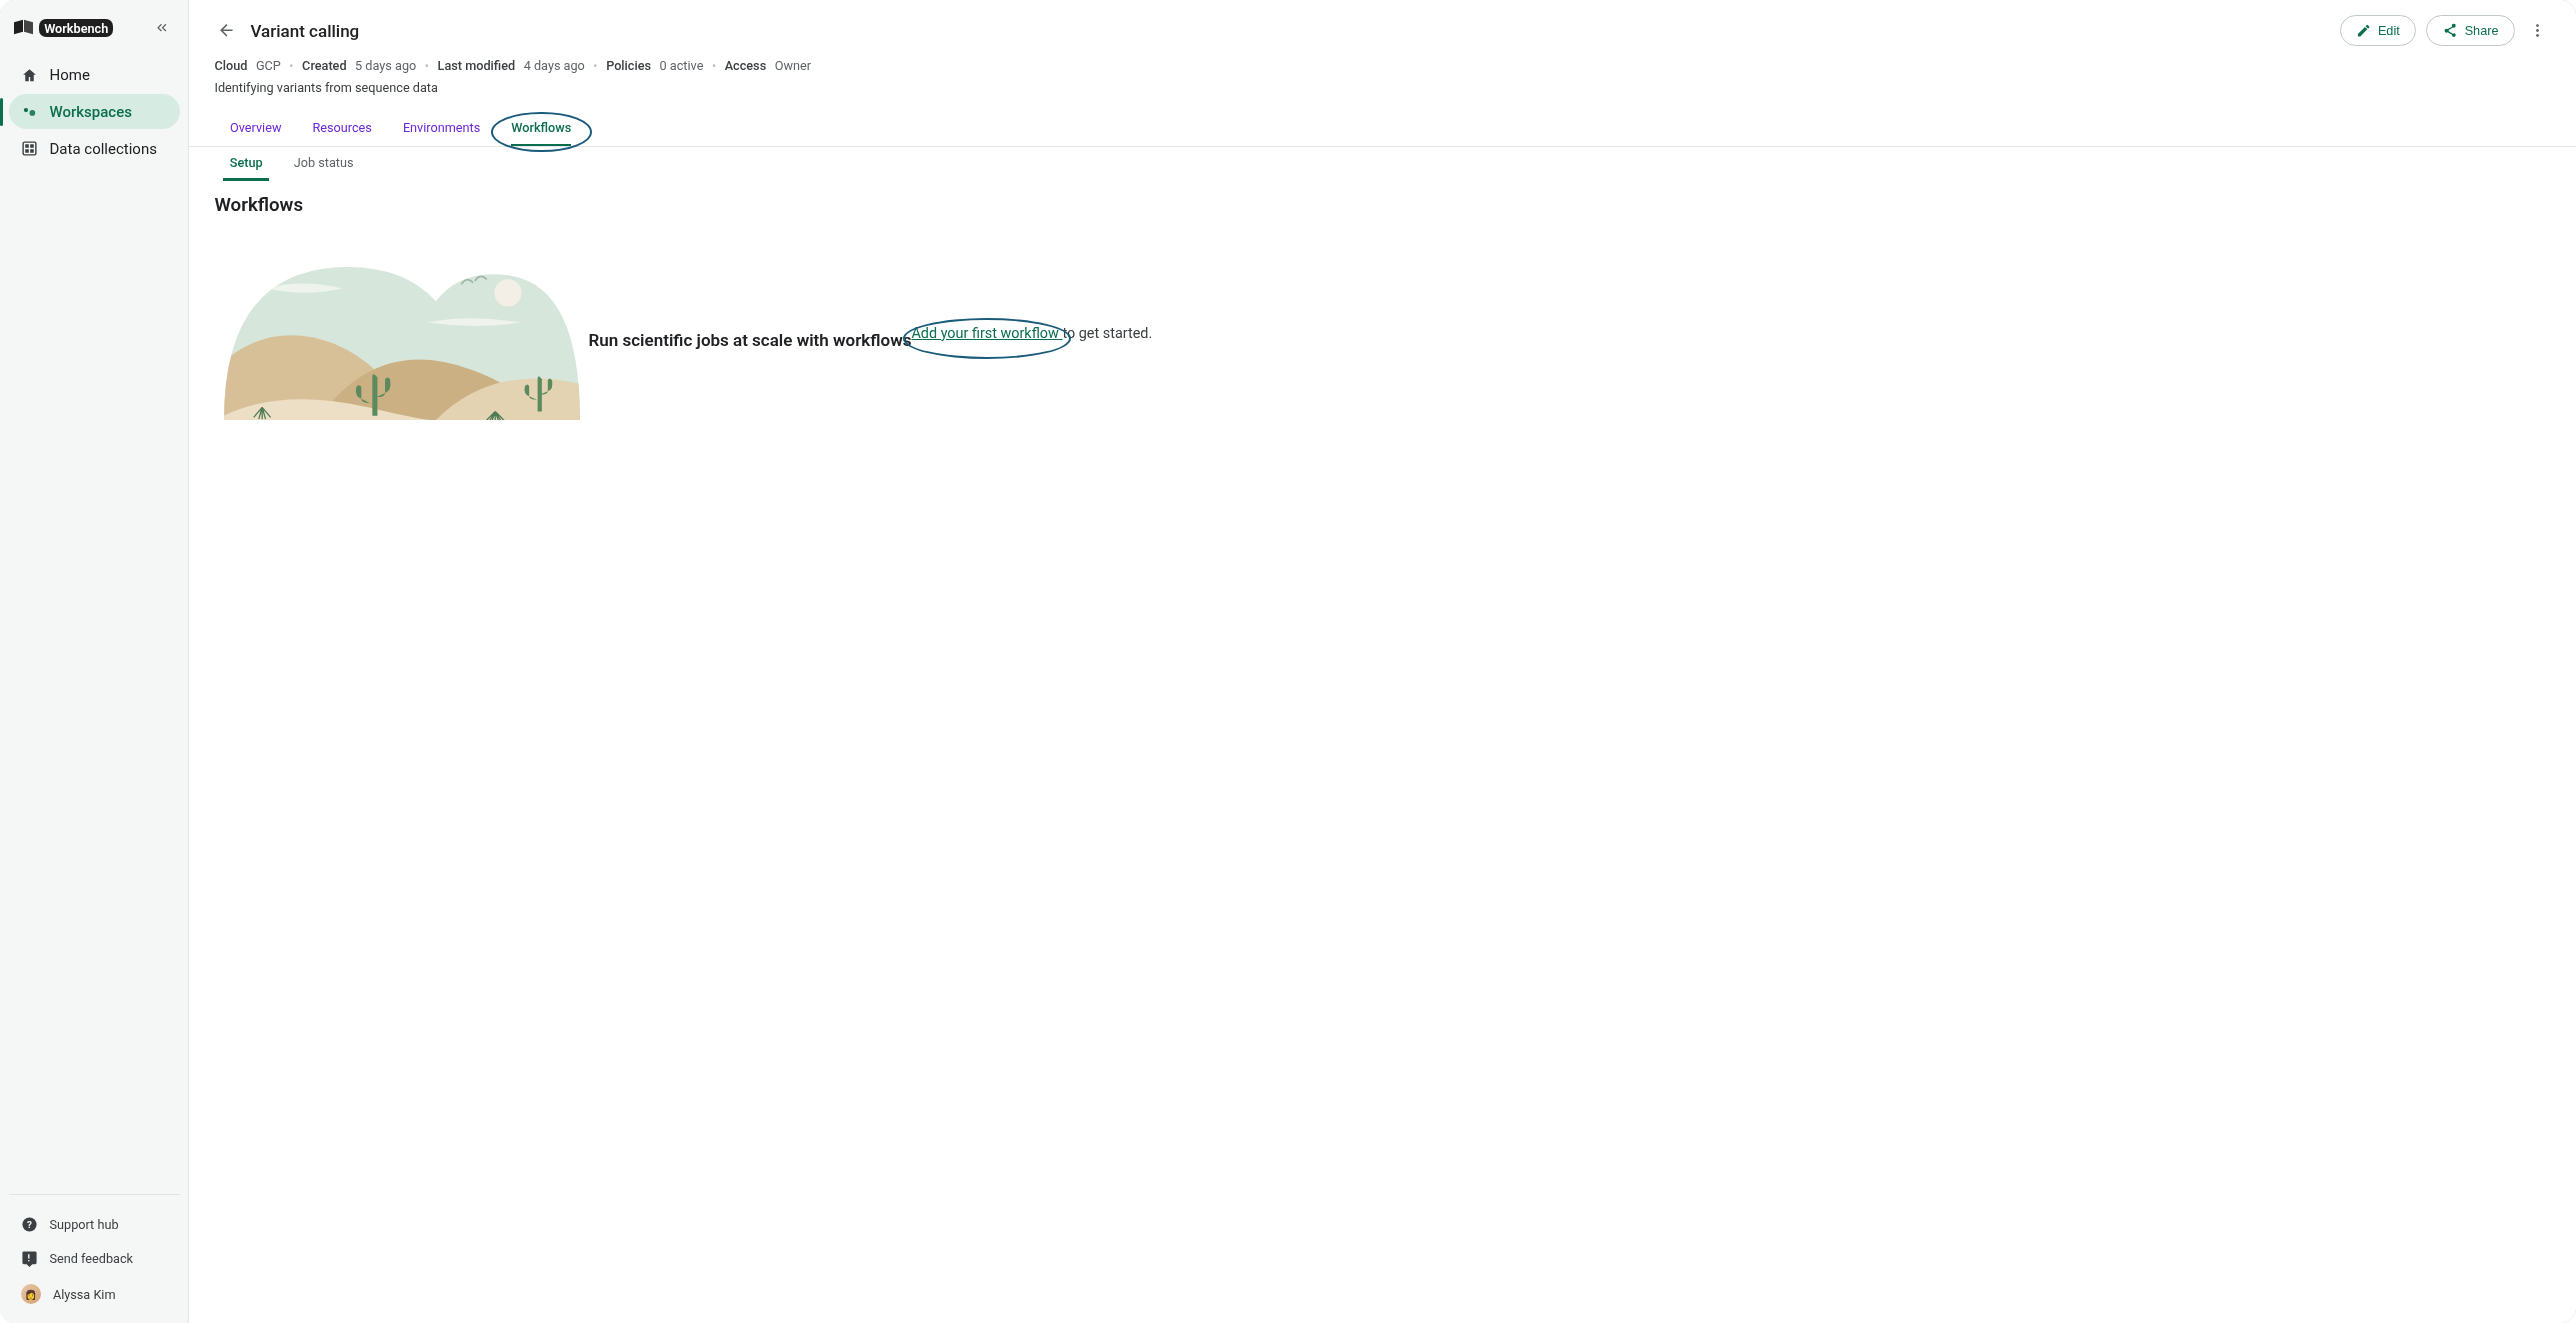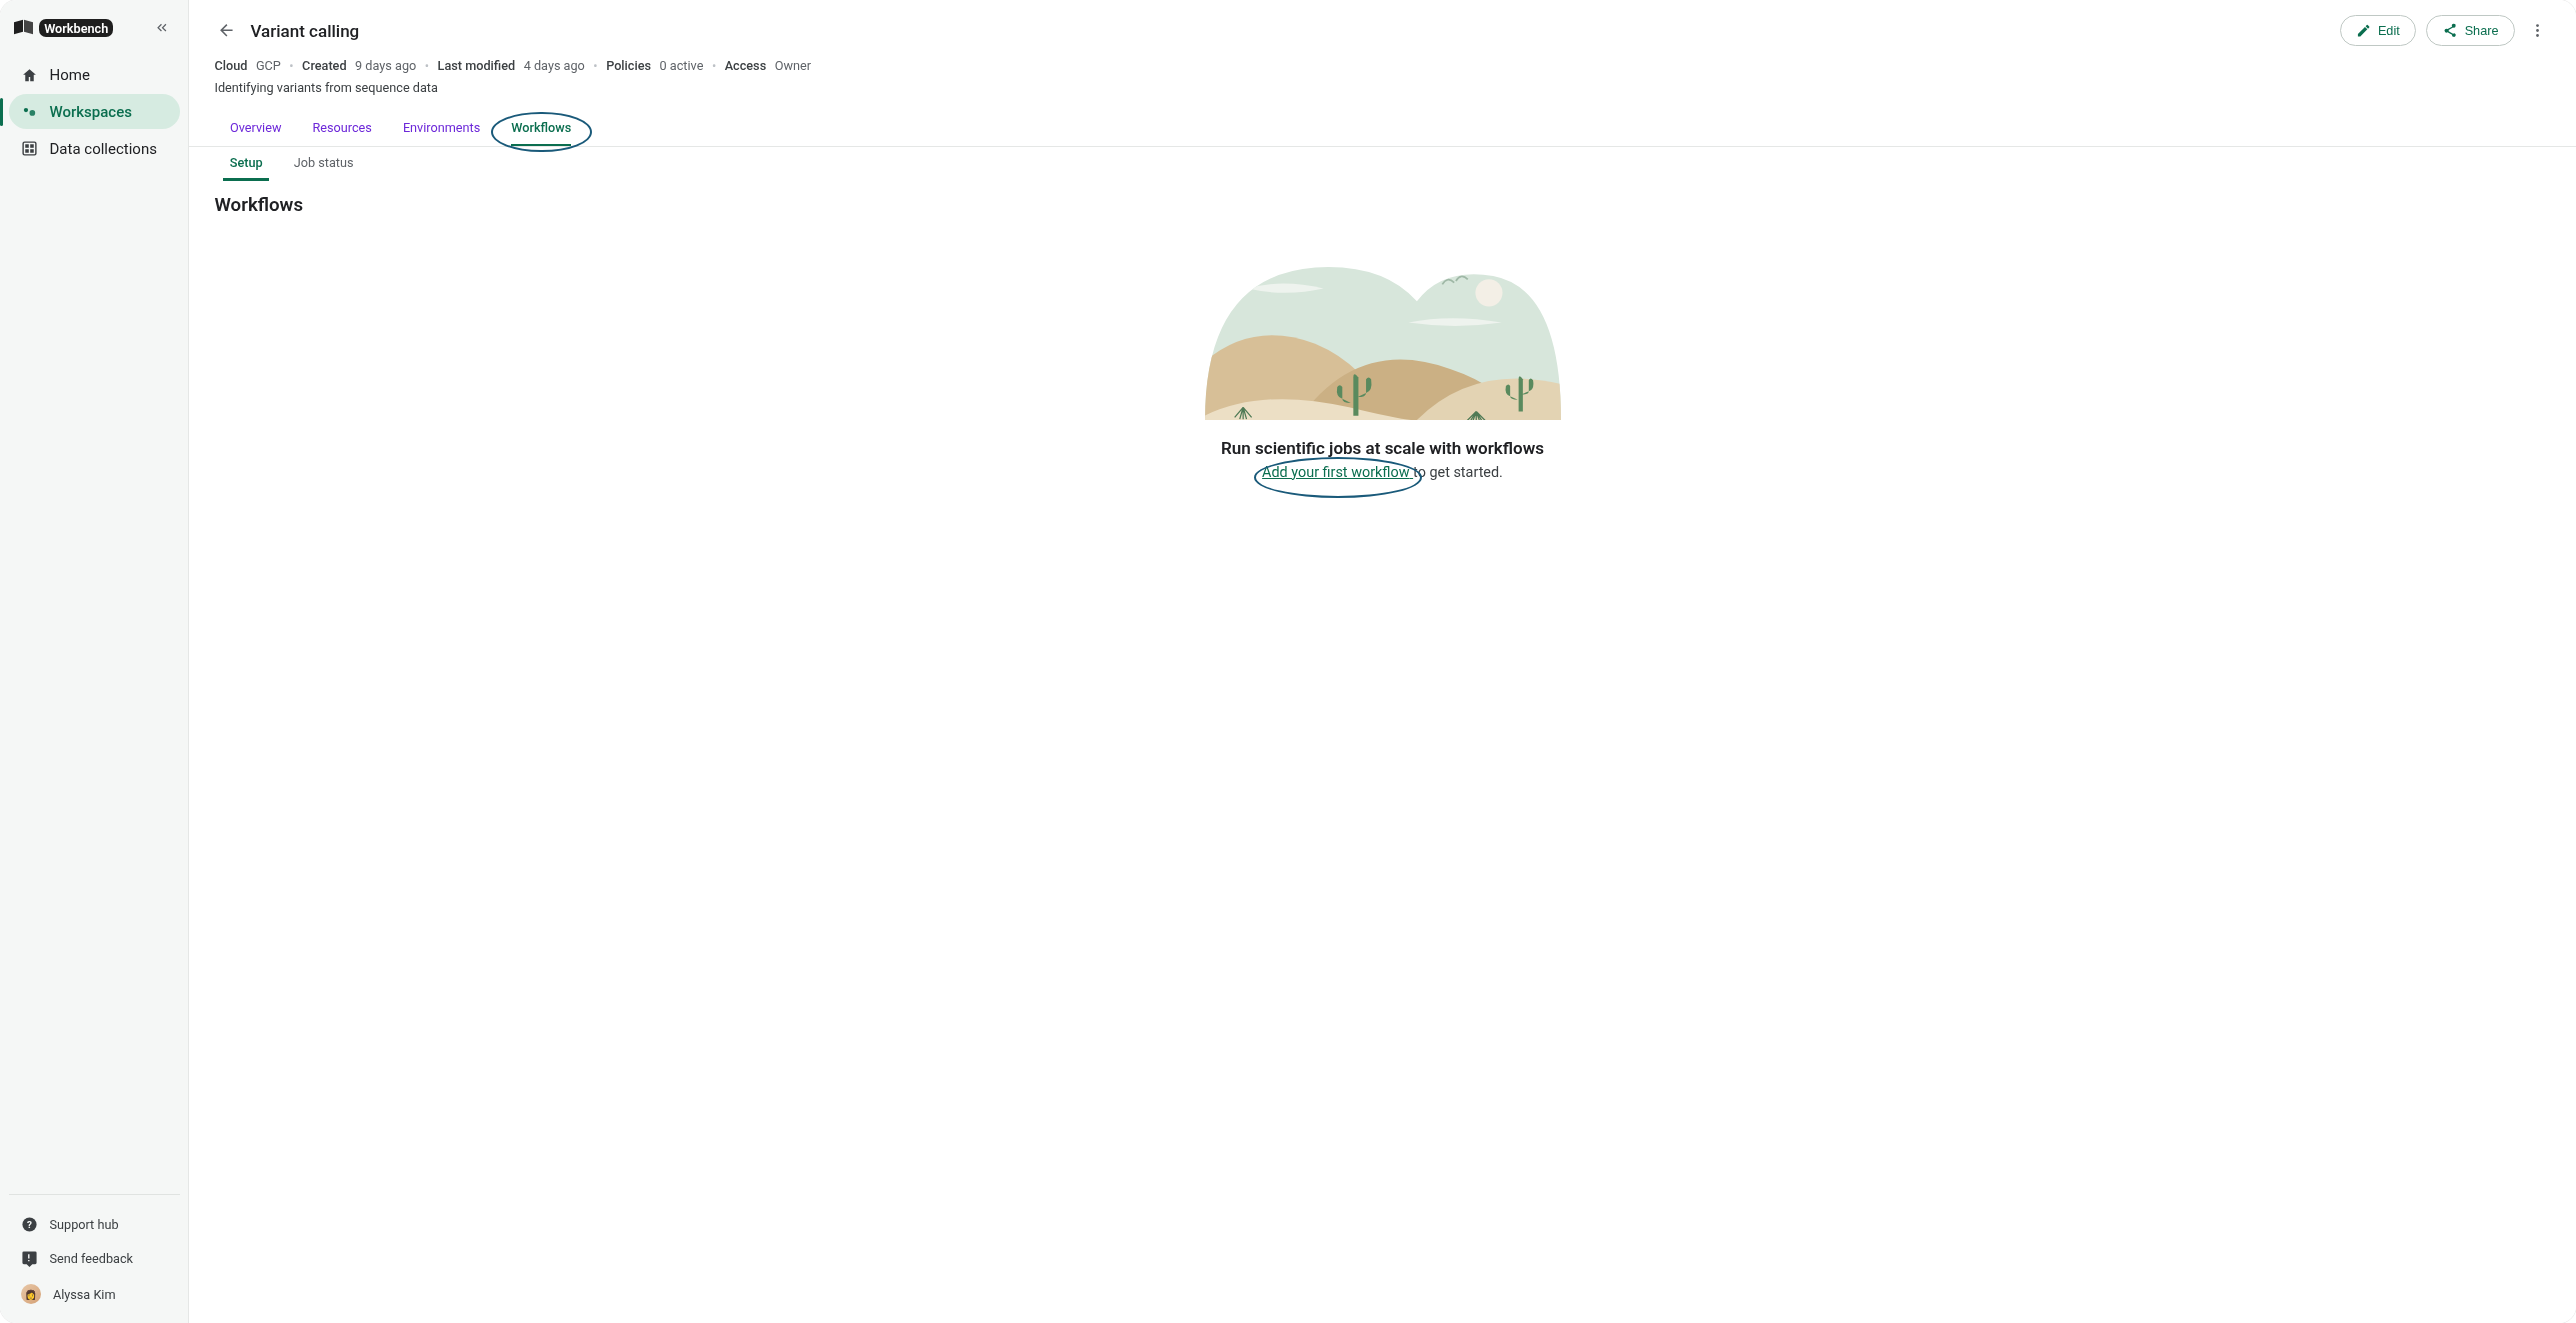--- a/index.html
+++ b/index.html
@@ -267,24 +267,23 @@
   left: -6.8px;
   right: -6.8px;
   bottom: -3.4px;
   height: 2.5px;
   background: #0b6e4f;
 }
 .content { padding: 17px 25.5px; }
 .section-title { font-size: 18.7px; font-weight: 600; margin-bottom: 25.5px; }
 .empty-state {
   display: flex;
-  flex-direction: column;
+  flex-direction: row;
   align-items: center;
   margin-top: 25.5px;
-  justify-content: flex-end;
 }
 .illustration { width: 374px; height: 178px; }
 .empty-title {
   font-size: 17px;
   font-weight: 600;
   margin-top: 18.7px;
   text-align: center;
 }
 .empty-sub {
   font-size: 14.4px;
@@ -418,21 +417,21 @@
               </svg>
           </div>
         </div>
       </div>
 
       <div class="meta-row">
         <span class="meta-label">Cloud</span>
         <span>GCP</span>
         <span class="meta-dot">•</span>
         <span class="meta-label">Created</span>
-        <span>9 days ago</span>
+        <span>5 days ago</span>
         <span class="meta-dot">•</span>
         <span class="meta-label">Last modified</span>
         <span>4 days ago</span>
         <span class="meta-dot">•</span>
         <span class="meta-label">Policies</span>
         <span>0 active</span>
         <span class="meta-dot">•</span>
         <span class="meta-label">Access</span>
         <span>Owner</span>
       </div>

